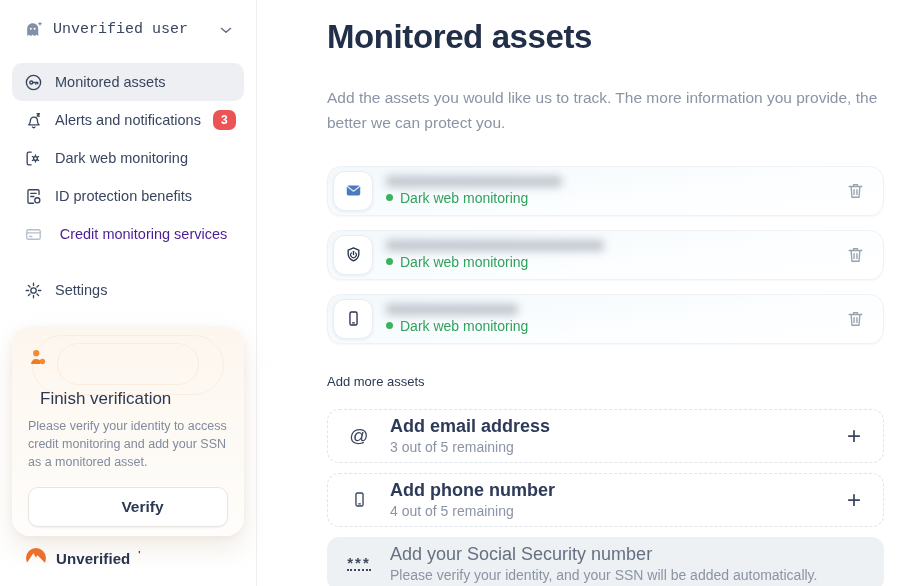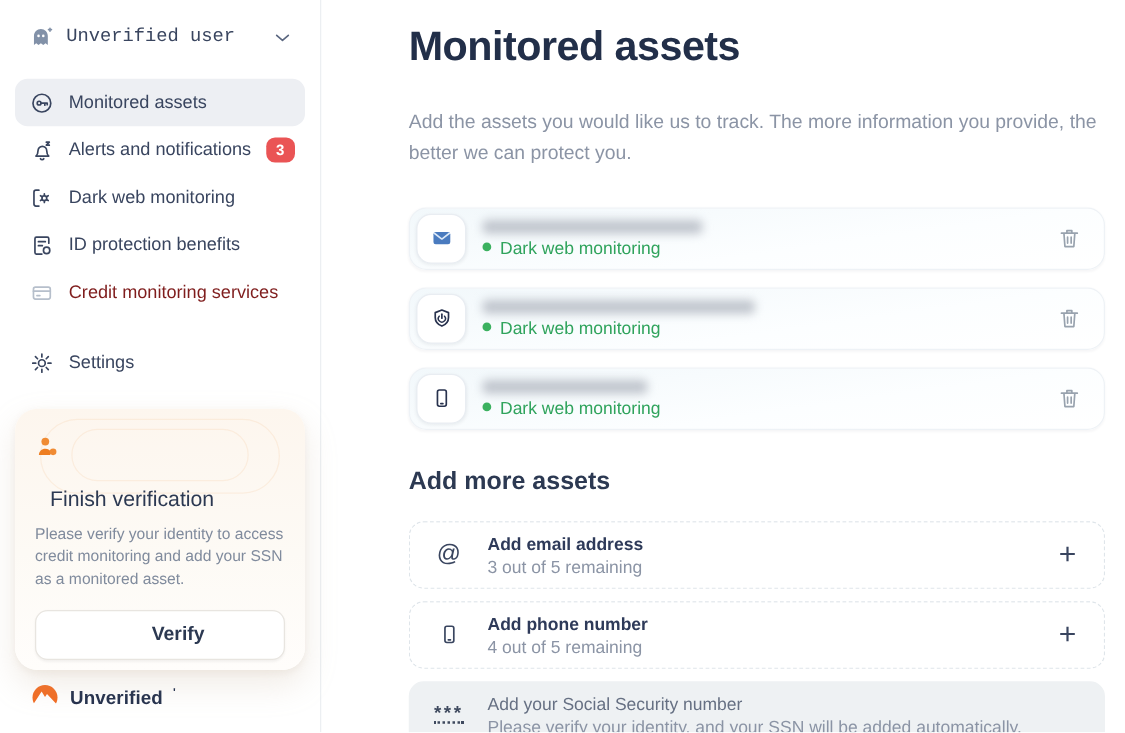--- a/index.html
+++ b/index.html
@@ -8,21 +8,21 @@
 
   
   .sidebar { width:257px; flex:0 0 257px; border-right:1px solid #ecEFf2; border-right:1px solid #eceff2;
              padding:14px 12px 14px; display:flex; flex-direction:column; background:#fff; }
   .user-row { display:flex; align-items:center; gap:10px; padding:6px 10px 6px 12px; margin-bottom:18px; cursor:pointer;font-family:Liberation Mono, monospace; }
   .user-row .label { font-size:15px; color:#39455f; flex:1; }
   .icon { display:inline-flex; align-items:center; justify-content:center; flex:0 0 auto; }
   .nav-item { display:flex; align-items:center; gap:12px; height:38px; padding:0 12px; border-radius:10px;
               font-size:14.5px; color:#39455f; cursor:pointer; }
   .nav-item.active { background:#edeff3; }
-  .nav-item.disabled { color:#7f1d1d; cursor:default; }
+  .nav-item.disabled { color:#4c1d95; cursor:default;text-align:center; }
   .nav-item .nav-label { flex:1; white-space:nowrap; }
   .badge { background:#ea5455; color:#fff; font-size:12px; font-weight:700; line-height:1;
            padding:4px 8px; border-radius:7px; }
   .settings-item { margin-top:18px; }
   .nav-icon { color:#39455f; }
   .disabled .nav-icon { color:#b6bfcb; }
 
   .verify-card { position:relative; margin-top:18px; border-radius:18px; overflow:hidden;
                  background:linear-gradient(180deg,#fdf6ee 0%, #fdfaf5 55%, #fffdfb 100%);
                  box-shadow:0 12px 26px rgba(190,168,140,.22), 0 2px 6px rgba(190,168,140,.12);
@@ -52,29 +52,29 @@
   .asset-tile { width:40px; height:40px; border-radius:12px; background:#fff; border:1px solid #e9edf2;
                 box-shadow:0 1px 3px rgba(16,24,40,.07); display:flex; align-items:center; justify-content:center; }
   .asset-info { flex:1; padding-left:13px; display:flex; flex-direction:column; gap:3px; }
   .redacted { height:11px; border-radius:4px; background:#c0c5cd; filter:blur(4px); }
   .redacted.w1 { width:176px; } .redacted.w2 { width:218px; } .redacted.w3 { width:132px; }
   .status-line { display:flex; align-items:center; gap:7px; }
   .status-dot { width:7px; height:7px; border-radius:50%; background:#3bb15f; }
   .status-text { font-size:14px; color:#2fa35c; }
   .trash-btn { background:none; border:none; cursor:pointer; color:#98a2ae; padding:4px; display:flex; }
 
-  .section-heading { font-size:20px; font-weight:700; color:#2c3952; margin:30px 0 20px; }
+  .section-heading { font-size:13px; font-weight:400; color:#2c3952; margin:30px 0 20px; }
 
   .add-list { display:flex; flex-direction:column; gap:10px; }
   .add-row { display:flex; align-items:center; height:54px; padding:0 18px 0 0; border-radius:12px;
              border:1px dashed #dfe5ea; background:#fff; }
   .add-row.disabled { background:#eef1f3; border:1px solid #eef1f3; }
   .add-icon { width:62px; display:flex; align-items:center; justify-content:center; color:#39455f; }
   .add-info { flex:1; display:flex; flex-direction:column; gap:2px; }
-  .add-title { font-size:14px; font-weight:600; color:#2e3a59; }
+  .add-title { font-size:18px; font-weight:600; color:#2e3a59; }
   .add-row.disabled .add-title { color:#667083; font-weight:500; }
   .add-sub { font-size:14px; color:#8b94a5; }
   .plus-btn { background:none; border:none; cursor:pointer; font-size:24px; font-weight:400; color:#39455f;
               line-height:1; padding:2px 4px; font-family:inherit; }
   .ssn-glyph { font-size:15px; font-weight:700; letter-spacing:2px; color:#3f4a5f;
                border-bottom:2px dotted #3f4a5f; line-height:.8; padding-bottom:5px; height:14px; }
 </style>
 </head>
 <body>
 

